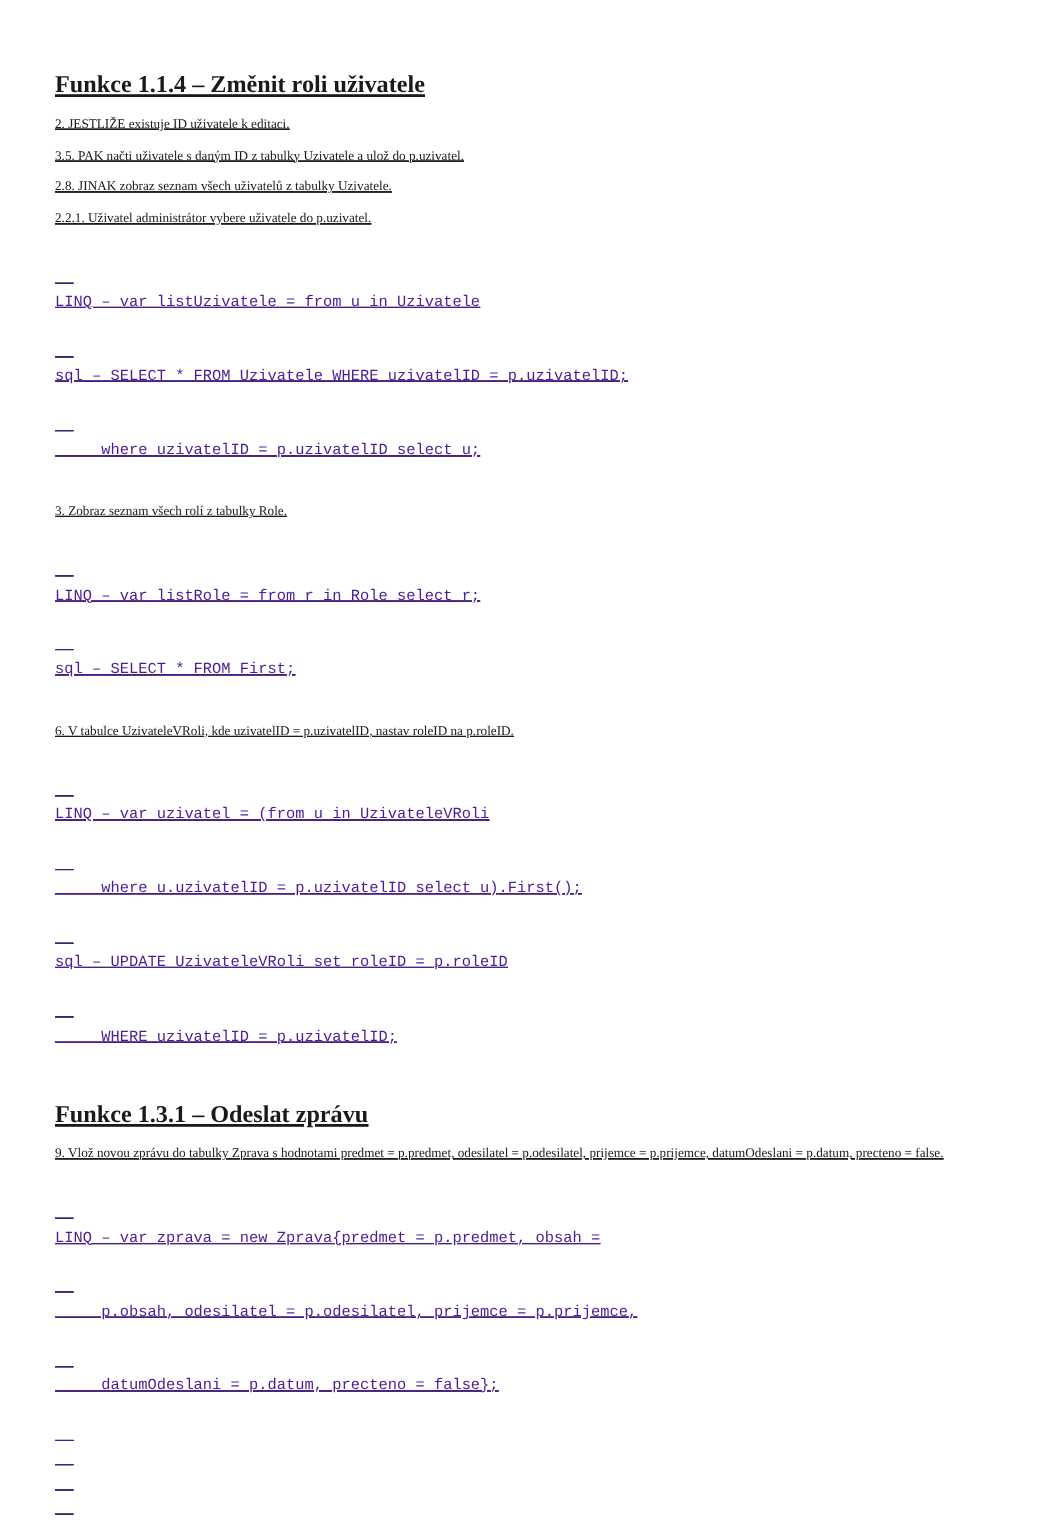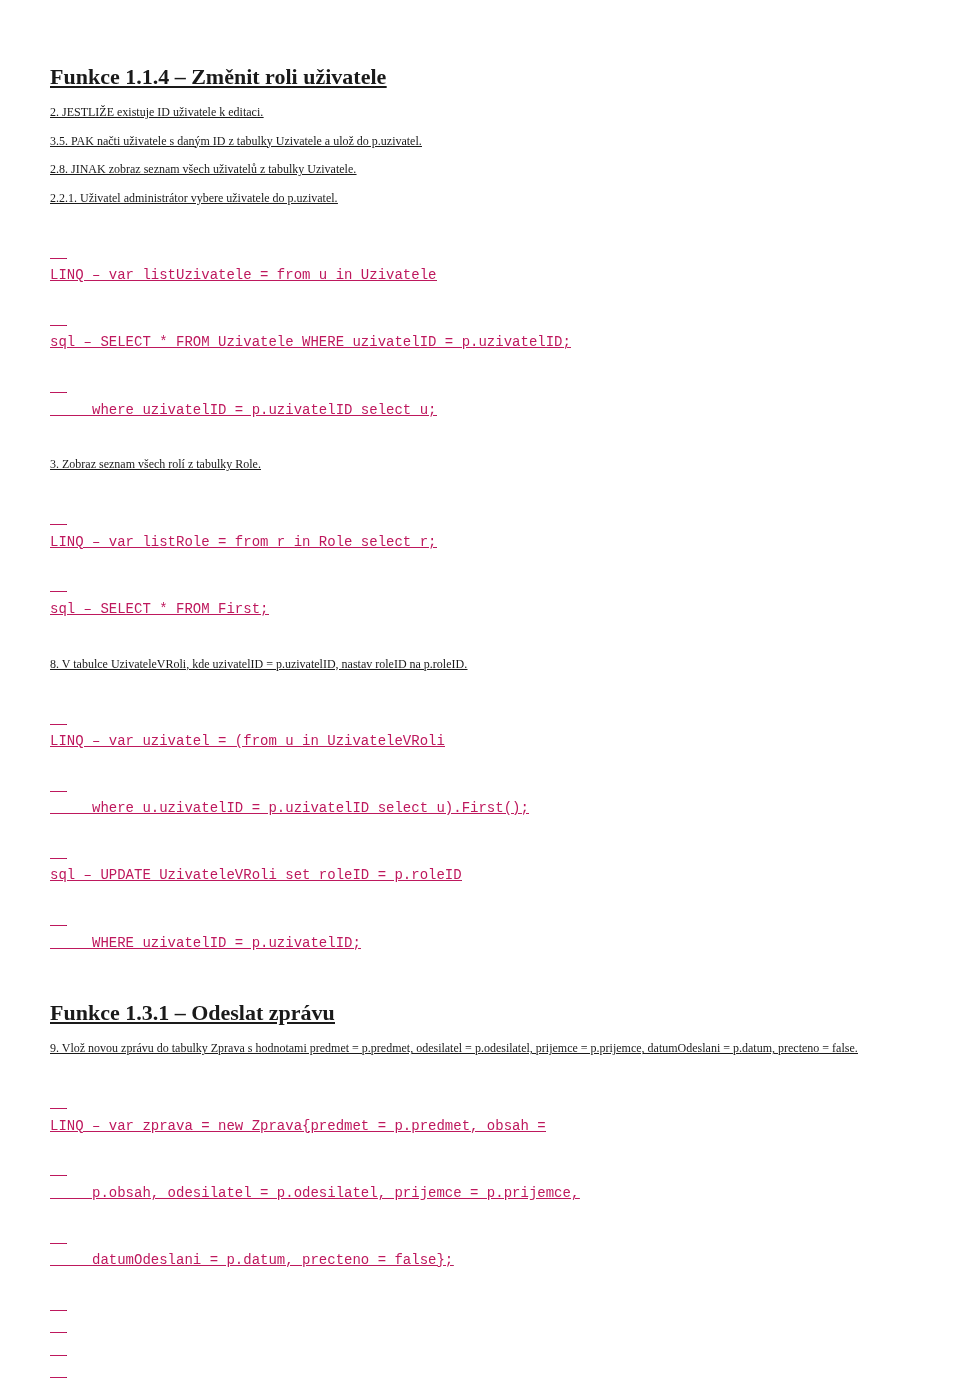--- a/index.html
+++ b/index.html
@@ -24,21 +24,21 @@
       margin-top: 20px;
     }
     p {
       margin-bottom: 10px;
       font-size: 12px;
       line-height: 1.55;
     }
     .code-block {
       font-family: 'Courier New', Courier, monospace;
       font-size: 14px;
-      color: #be185d;
+      color: #4c1d95;
       background: #ffffff;
       margin: 12px 0;
       line-height: 1.6;
       white-space: pre;
     }
     .code-block .ln {
       display: block;
     }
   </style>
 </head>
@@ -57,21 +57,21 @@
   <span class="ln">     where uzivatelID = p.uzivatelID select u;</span>
 </div>
 
 <p>3. Zobraz seznam všech rolí z tabulky Role.</p>
 
 <div class="code-block">
   <span class="ln">LINQ – var listRole = from r in Role select r;</span>
   <span class="ln">sql – SELECT * FROM First;</span>
 </div>
 
-<p>8. V tabulce UzivateleVRoli, kde uzivatelID = p.uzivatelID, nastav roleID na p.roleID.</p>
+<p>6. V tabulce UzivateleVRoli, kde uzivatelID = p.uzivatelID, nastav roleID na p.roleID.</p>
 
 <div class="code-block">
   <span class="ln">LINQ – var uzivatel = (from u in UzivateleVRoli</span>
   <span class="ln">     where u.uzivatelID = p.uzivatelID select u).First();</span>
   <span class="ln">sql – UPDATE UzivateleVRoli set roleID = p.roleID</span>
   <span class="ln">     WHERE uzivatelID = p.uzivatelID;</span>
 </div>
 
 <h1>Funkce 1.3.1 – Odeslat zprávu</h1>
 

